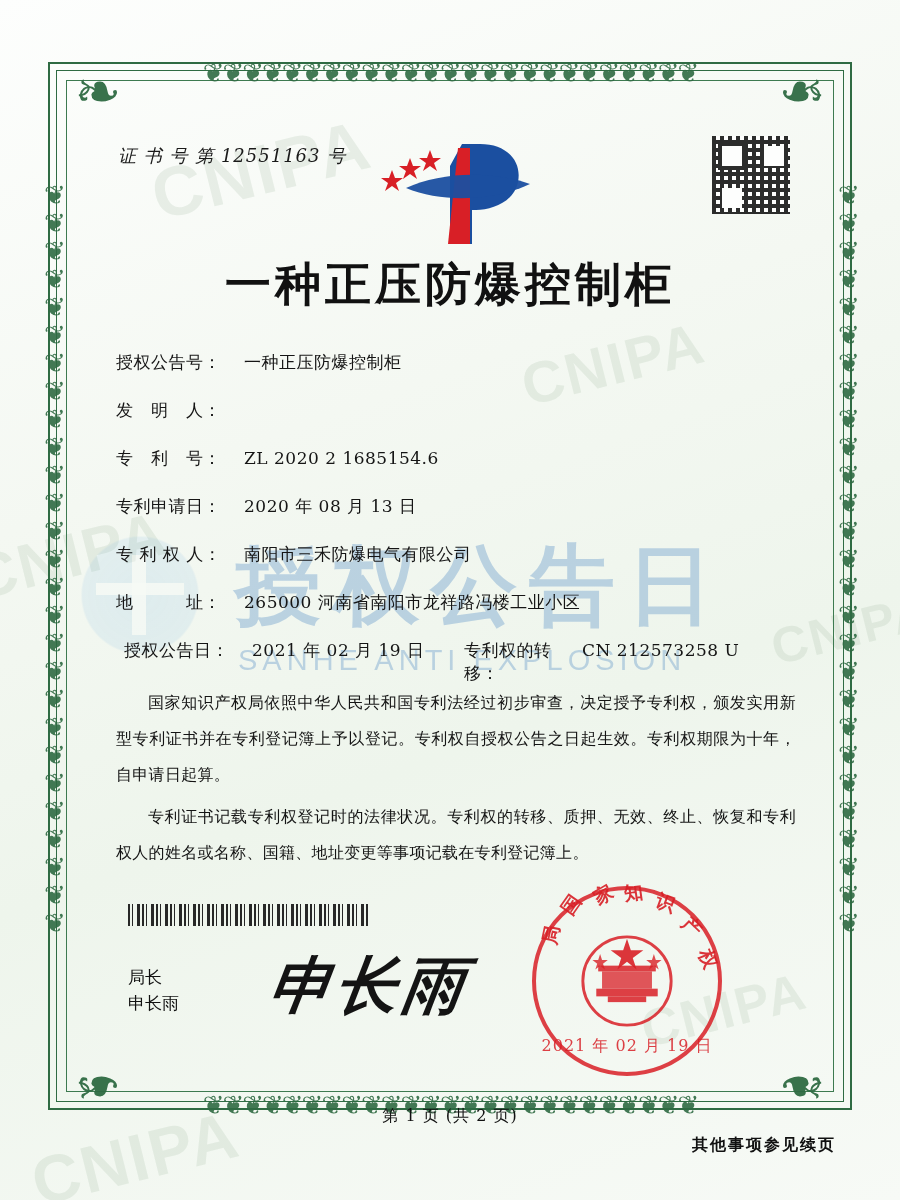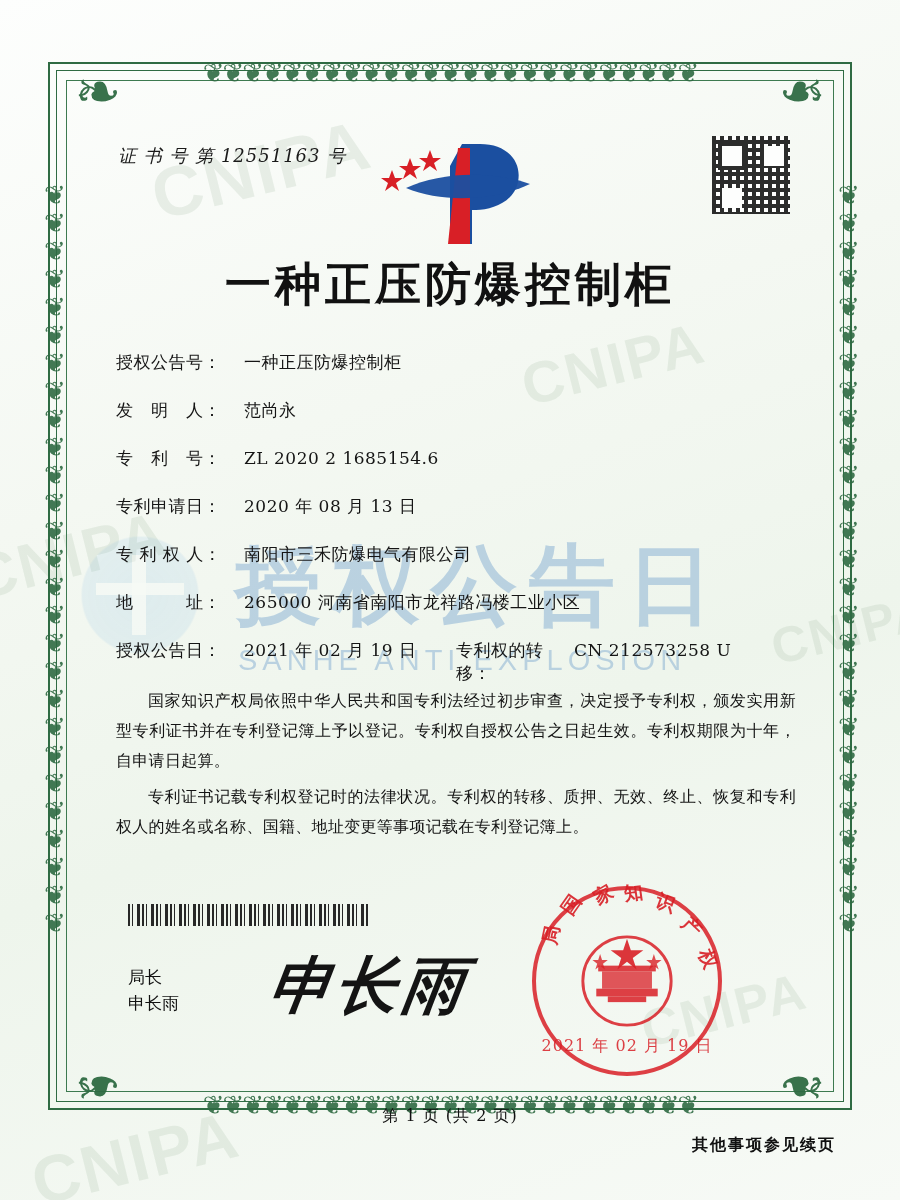--- a/index.html
+++ b/index.html
@@ -242,32 +242,33 @@
   .field .value {
     flex: 1;
     font-size: 17px;
   }
   .field .sub-label {
     width: 118px;
     flex: 0 0 118px;
     display: flex;
     justify-content: space-between;
   }
-  .split-left { width: 340px; flex: 0 0 340px; display: flex; align-items: flex-start;}
+  .split-left { width: 340px; flex: 0 0 340px; display: flex; align-items: flex-start; margin-left: 8px;}
   .split-right { flex: 1; display: flex; align-items: baseline;}
 
   .paragraphs {
     position: absolute;
     left: 36px;
     top: 590px;
     width: 680px;
     font-size: 16px;
-    line-height: 30px;
+    line-height: 36px;
     color: #141414;
     letter-spacing: 0.3px;
+    font-family: Liberation Mono, monospace;
   }
   .paragraphs p {
     margin: 0 0 6px 0;
     text-indent: 32px;
     text-align: justify;
   }
 
   .barcode {
     position: absolute;
     left: 48px;
@@ -424,21 +425,20 @@
 
     <div class="title">一种正压防爆控制柜</div>
 
     <div class="fields">
       <div class="field">
         <div class="label">授权公告号：</div>
         <div class="value">一种正压防爆控制柜</div>
       </div>
       <div class="field">
         <div class="label">发　明　人：</div>
-        <div class="value">范尚永</div>
       </div>
       <div class="field">
         <div class="label">专　利　号：</div>
         <div class="value">ZL 2020 2 1685154.6</div>
       </div>
       <div class="field">
         <div class="label">专利申请日：</div>
         <div class="value">2020 年 08 月 13 日</div>
       </div>
       <div class="field">

